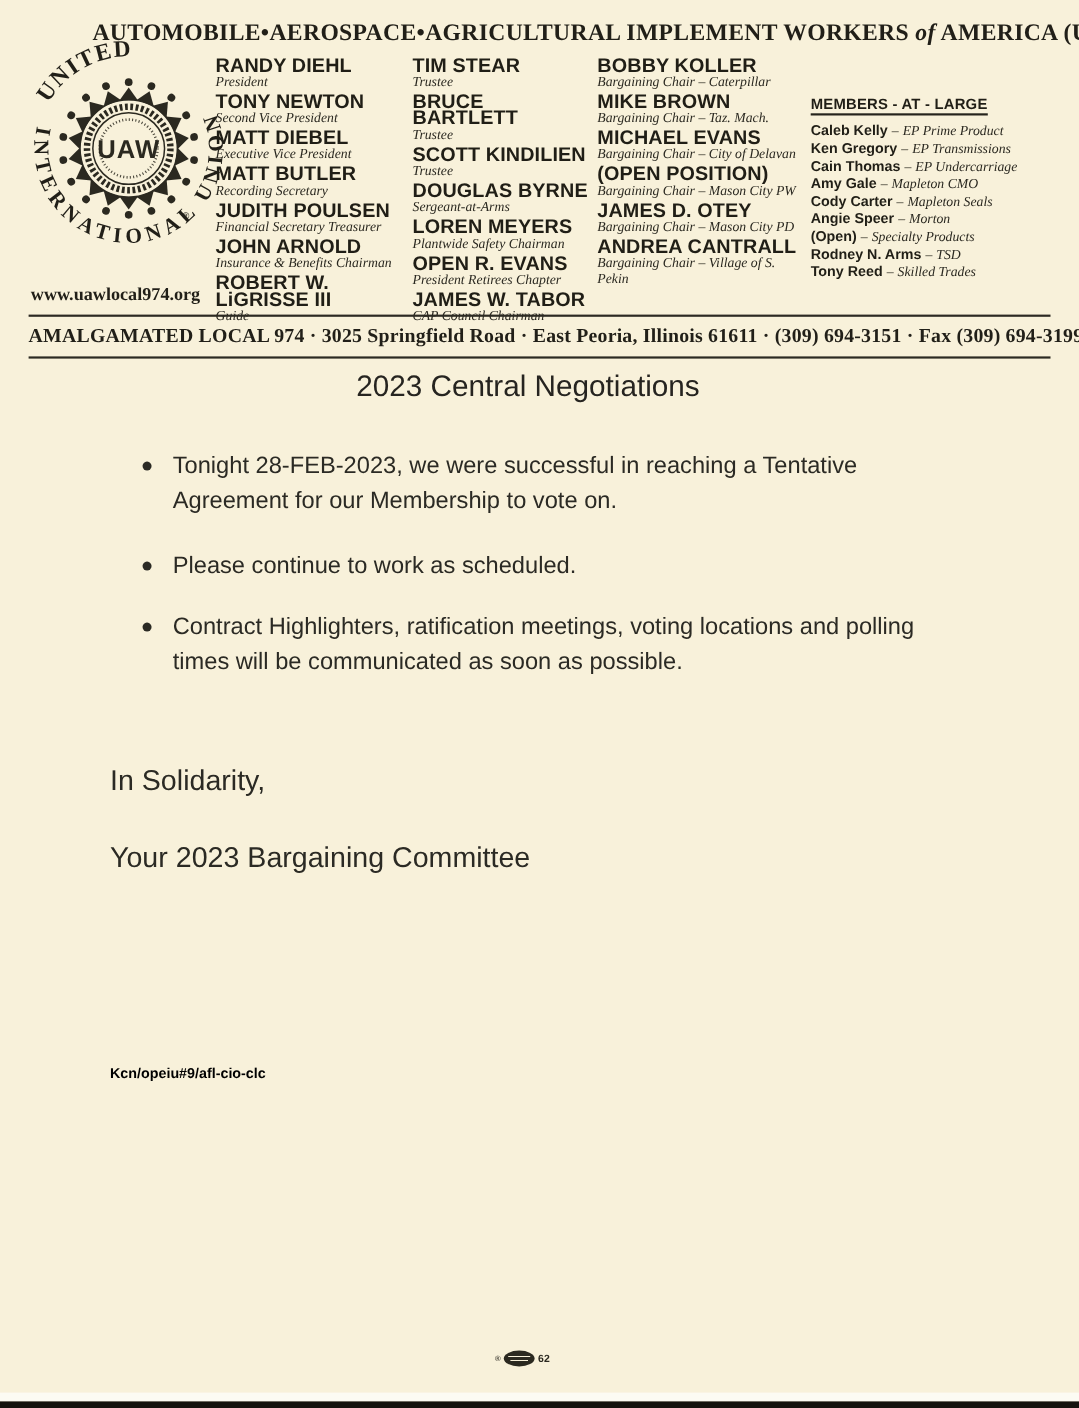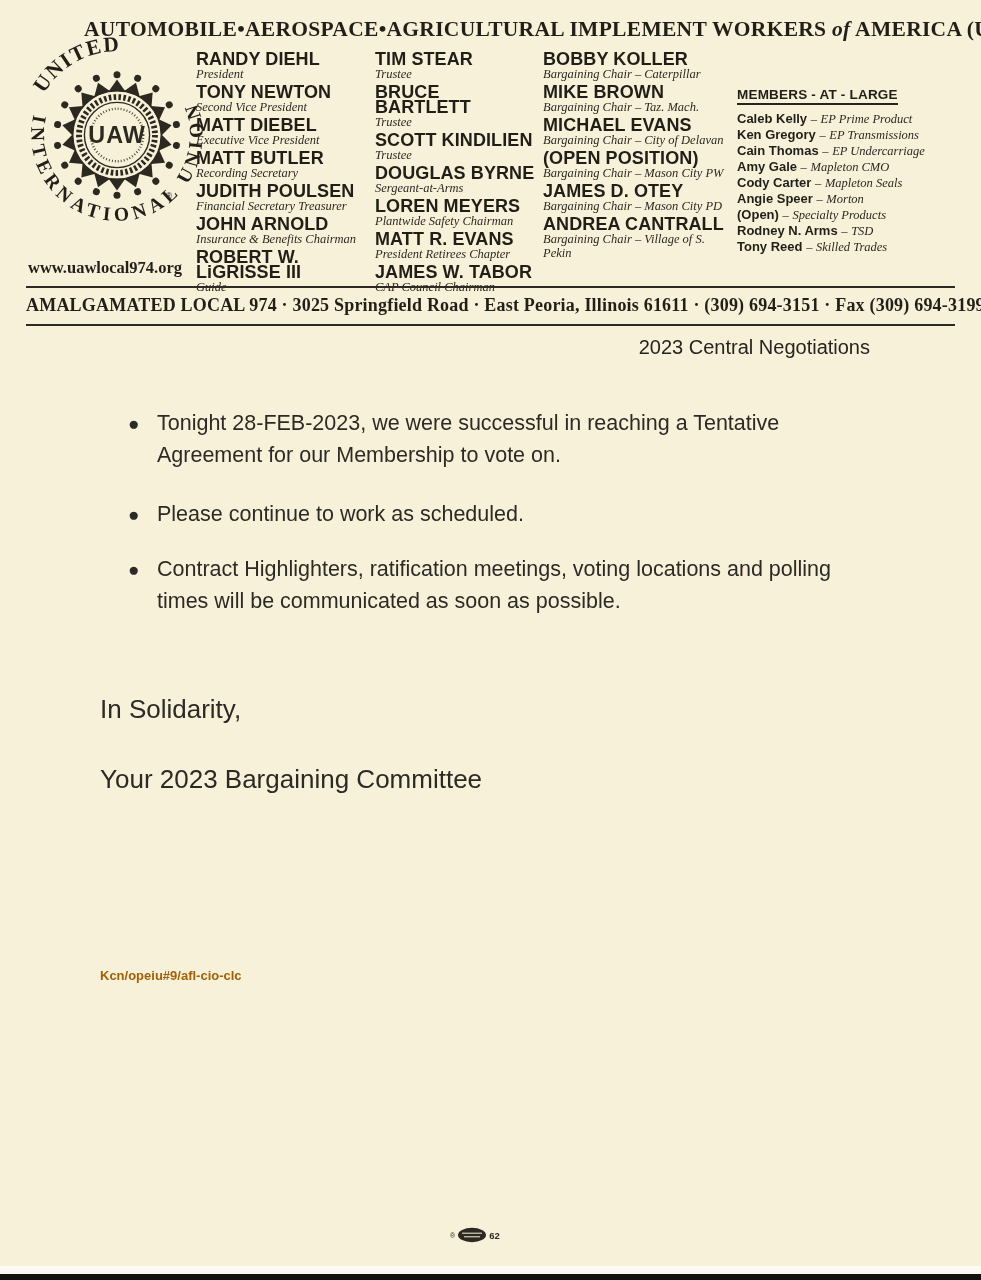--- a/index.html
+++ b/index.html
@@ -36,30 +36,30 @@
   }
   .address-bar{
     position:absolute;left:26px;top:286px;width:929px;text-align:center;
     border-top:2px solid #2c2a22;border-bottom:2px solid #2c2a22;
     padding:7px 0 8px 0;
     font-family:"Liberation Serif",serif;font-weight:bold;font-size:18px;color:#211f18;
     letter-spacing:.2px;white-space:nowrap;
   }
   
   .doc-title{
-    position:absolute;left:90px;top:336px;width:780px;text-align:right;
-    font-size:20px;font-weight:normal;color:#262420;margin:0;
+    position:absolute;left:90px;top:336px;width:780px;text-align:center;
+    font-size:27px;font-weight:normal;color:#262420;margin:0;
   }
   .bullet-row{position:absolute;left:128px;width:710px;display:flex;}
   .bullet-glyph{width:29px;flex:0 0 29px;font-size:19px;line-height:31.5px;color:#2b2a24;}
   .bullet-text{margin:0;font-size:21.5px;line-height:31.5px;color:#2b2a24;}
   .b1{top:408px;} .b2{top:499px;} .b3{top:554px;}
   .closing{position:absolute;left:100px;font-size:26px;color:#2b2a24;}
   .c1{top:694px;} .c2{top:764px;}
-  .reference{position:absolute;left:100px;top:968px;font-size:13px;font-weight:bold;color:#a16207;}
+  .reference{position:absolute;left:100px;top:968px;font-size:13px;font-weight:bold;color:#000000;}
   
   .union-bug{position:absolute;left:450px;top:1227px;display:flex;align-items:center;gap:2px;}
   .bug-reg{font-size:7px;color:#2b2920;}
   .bug-num{font-size:9.5px;font-weight:bold;color:#2b2920;}
   .edge-white{position:absolute;left:0;right:0;bottom:6px;height:8px;background:#fcfbf3;}
   .edge-black{position:absolute;left:0;right:0;bottom:0;height:6px;background:#14130e;}
 </style>
 </head>
 <body>
 
@@ -154,21 +154,21 @@
     </div>
     <div class="officer">
       <div class="officer-name">DOUGLAS BYRNE</div>
       <div class="officer-title">Sergeant-at-Arms</div>
     </div>
     <div class="officer">
       <div class="officer-name">LOREN MEYERS</div>
       <div class="officer-title">Plantwide Safety Chairman</div>
     </div>
     <div class="officer">
-      <div class="officer-name">MATT R. EVANS</div>
+      <div class="officer-name">OPEN R. EVANS</div>
       <div class="officer-title">President Retirees Chapter</div>
     </div>
     <div class="officer">
       <div class="officer-name">JAMES W. TABOR</div>
       <div class="officer-title">CAP Council Chairman</div>
     </div>
   </div>
 
   <div class="officers-col col3">
     <div class="officer">

